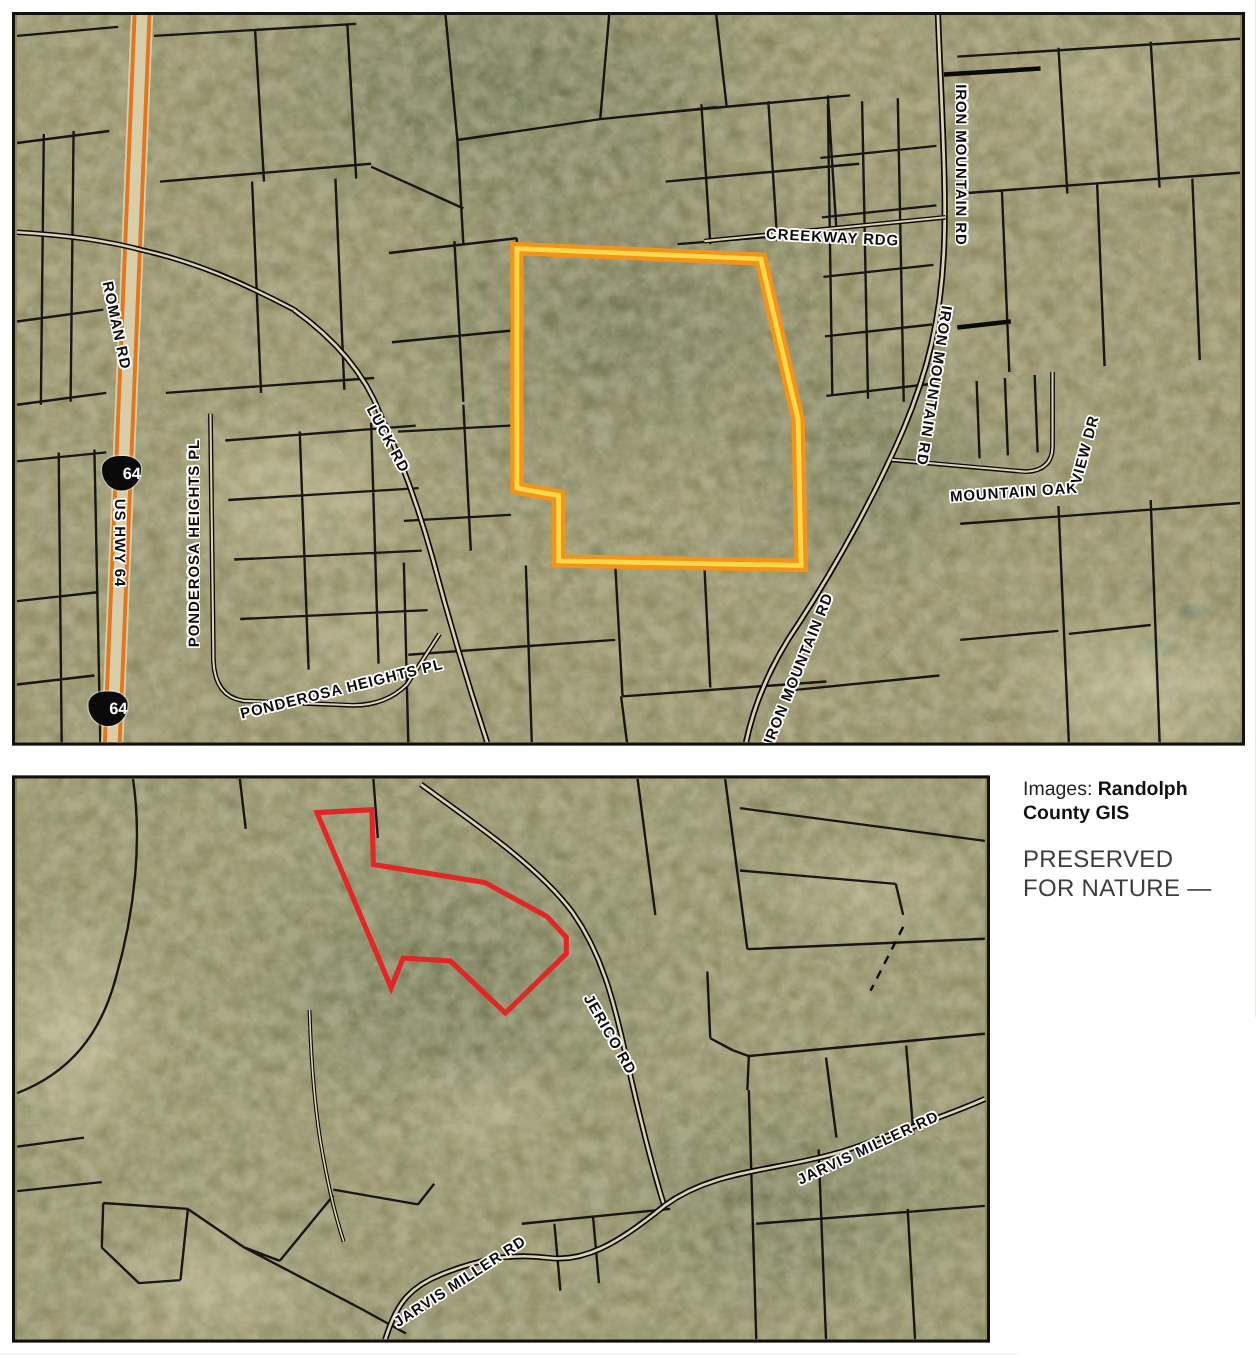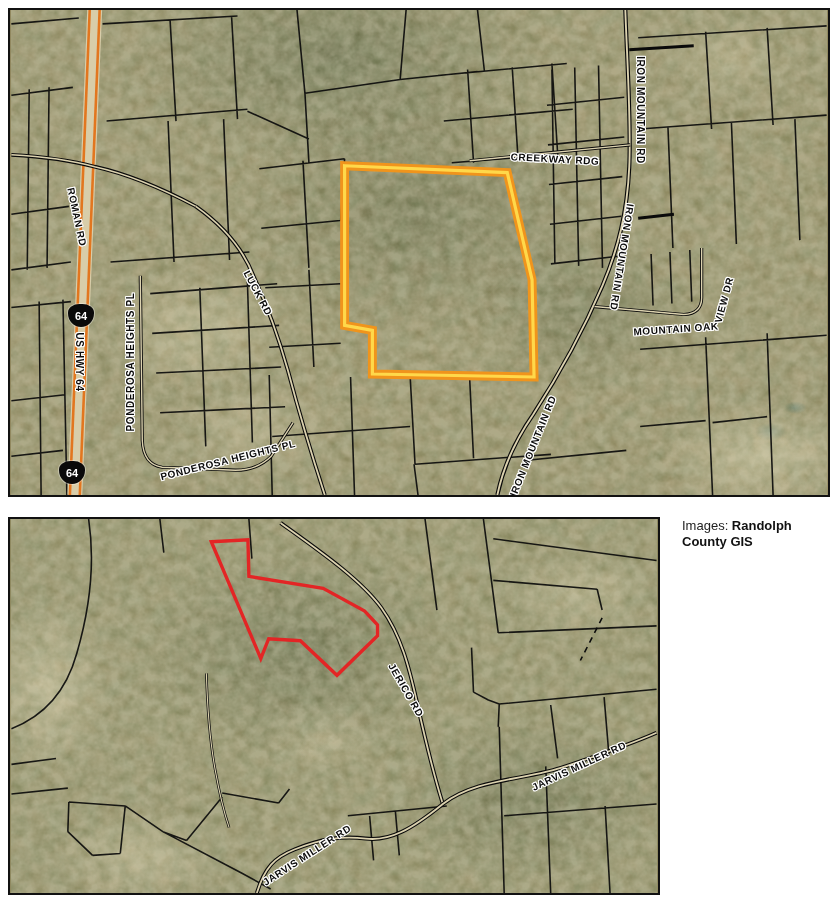--- a/index.html
+++ b/index.html
@@ -26,21 +26,21 @@
       radial-gradient(ellipse 90px 130px at 6% 45%, rgba(218,205,168,.70), transparent 70%),
       radial-gradient(ellipse 80px 50px at 48% 58%, rgba(212,198,160,.60), transparent 70%),
       radial-gradient(ellipse 110px 60px at 88% 20%, rgba(214,200,162,.55), transparent 70%),
       radial-gradient(ellipse 120px 70px at 20% 90%, rgba(216,202,164,.60), transparent 70%);}
   .map svg{position:absolute;left:0;top:0;}
   .maplabel{position:absolute;font-size:10px;font-weight:bold;color:#0c0c0c;
     letter-spacing:.6px;white-space:nowrap;transform-origin:center;
     text-shadow:-1px -1px 0 #fff,1px -1px 0 #fff,-1px 1px 0 #fff,1px 1px 0 #fff,
                 0 -1px 0 #fff,0 1px 0 #fff,-1px 0 0 #fff,1px 0 0 #fff;}
   .shield{position:absolute;width:26px;height:23px;background:#0a0a0a;color:#fff;
-    font-size:11px;font-weight:bold;display:flex;align-items:center;justify-content:center;
+    font-size:11px;font-weight:bold;display:flex;align-items:center;justify-content:flex-end;
     border-radius:46% 46% 52% 52% / 38% 38% 62% 62%;
     box-shadow:0 0 0 1px rgba(255,255,255,.35);}
   #caption{position:absolute;left:682px;top:518px;width:152px;color:#1a1a1a;}
   .credit{font-size:13px;line-height:1.25;color:#222;}
   .credit b{font-weight:bold;color:#111;}
   .kicker{margin-top:13px;font-size:16px;line-height:1.22;color:#3d3d3d;
     white-space:pre-line;letter-spacing:.2px;}
   .bodytext{margin-top:4px;font-size:15px;font-weight:bold;line-height:1.18;
     color:#121212;white-space:pre-line;}
 </style>
@@ -159,15 +159,17 @@
       <path fill="none" stroke="#E32525" stroke-width="3.4" stroke-linejoin="miter" d="M202,23 L239,21 L240,58 L315,70 L357,93 L370,107 L370,118 L329,158 L292,123 L260,121 L252,141 Z"></path>
     </svg>
 
     <div class="maplabel" style="left:396px;top:171px;transform:translate(-50%,-50%) rotate(60deg);">JERICO RD</div>
     <div class="maplabel" style="left:569px;top:247px;transform:translate(-50%,-50%) rotate(-25deg);">JARVIS MILLER RD</div>
     <div class="maplabel" style="left:297px;top:336px;transform:translate(-50%,-50%) rotate(-33deg);">JARVIS MILLER RD</div>
   </div>
 
   <div id="caption">
     <div class="credit"><span>Images: </span><b>Randolph County GIS</b></div>
+    <div class="kicker">PRESERVED
+FOR NATURE —</div>
   </div>
 
 </div>
 
 </body></html>

